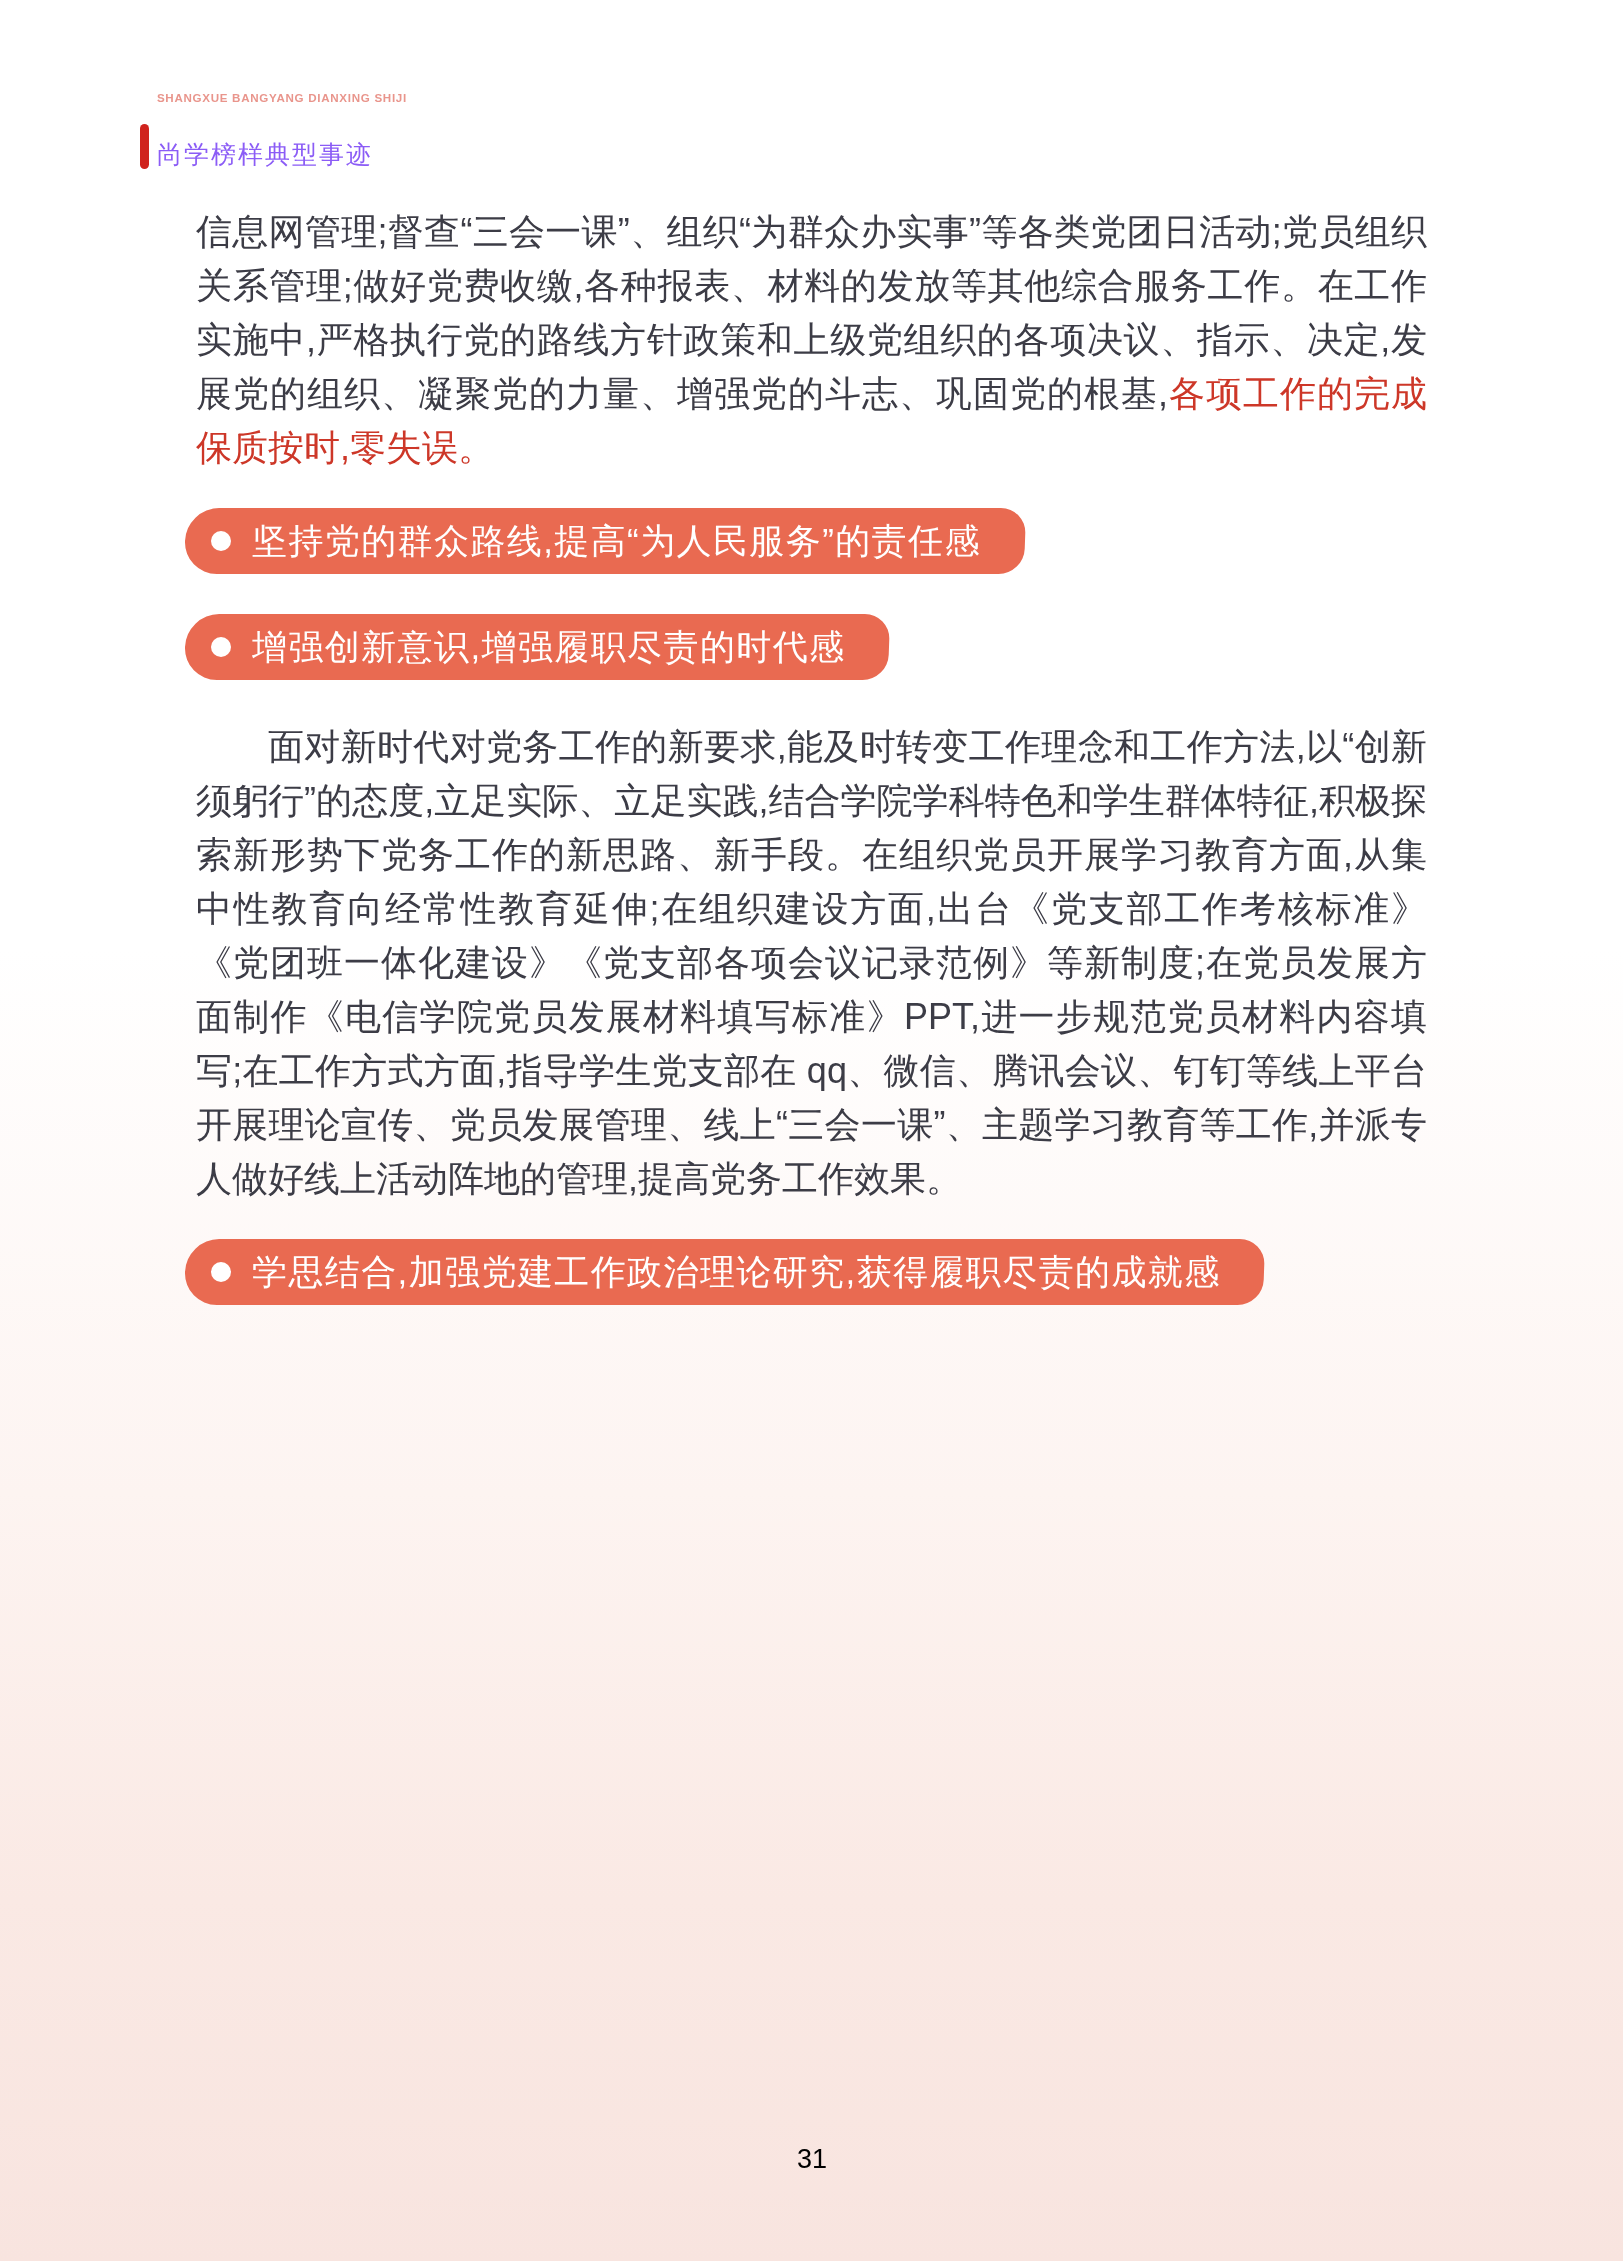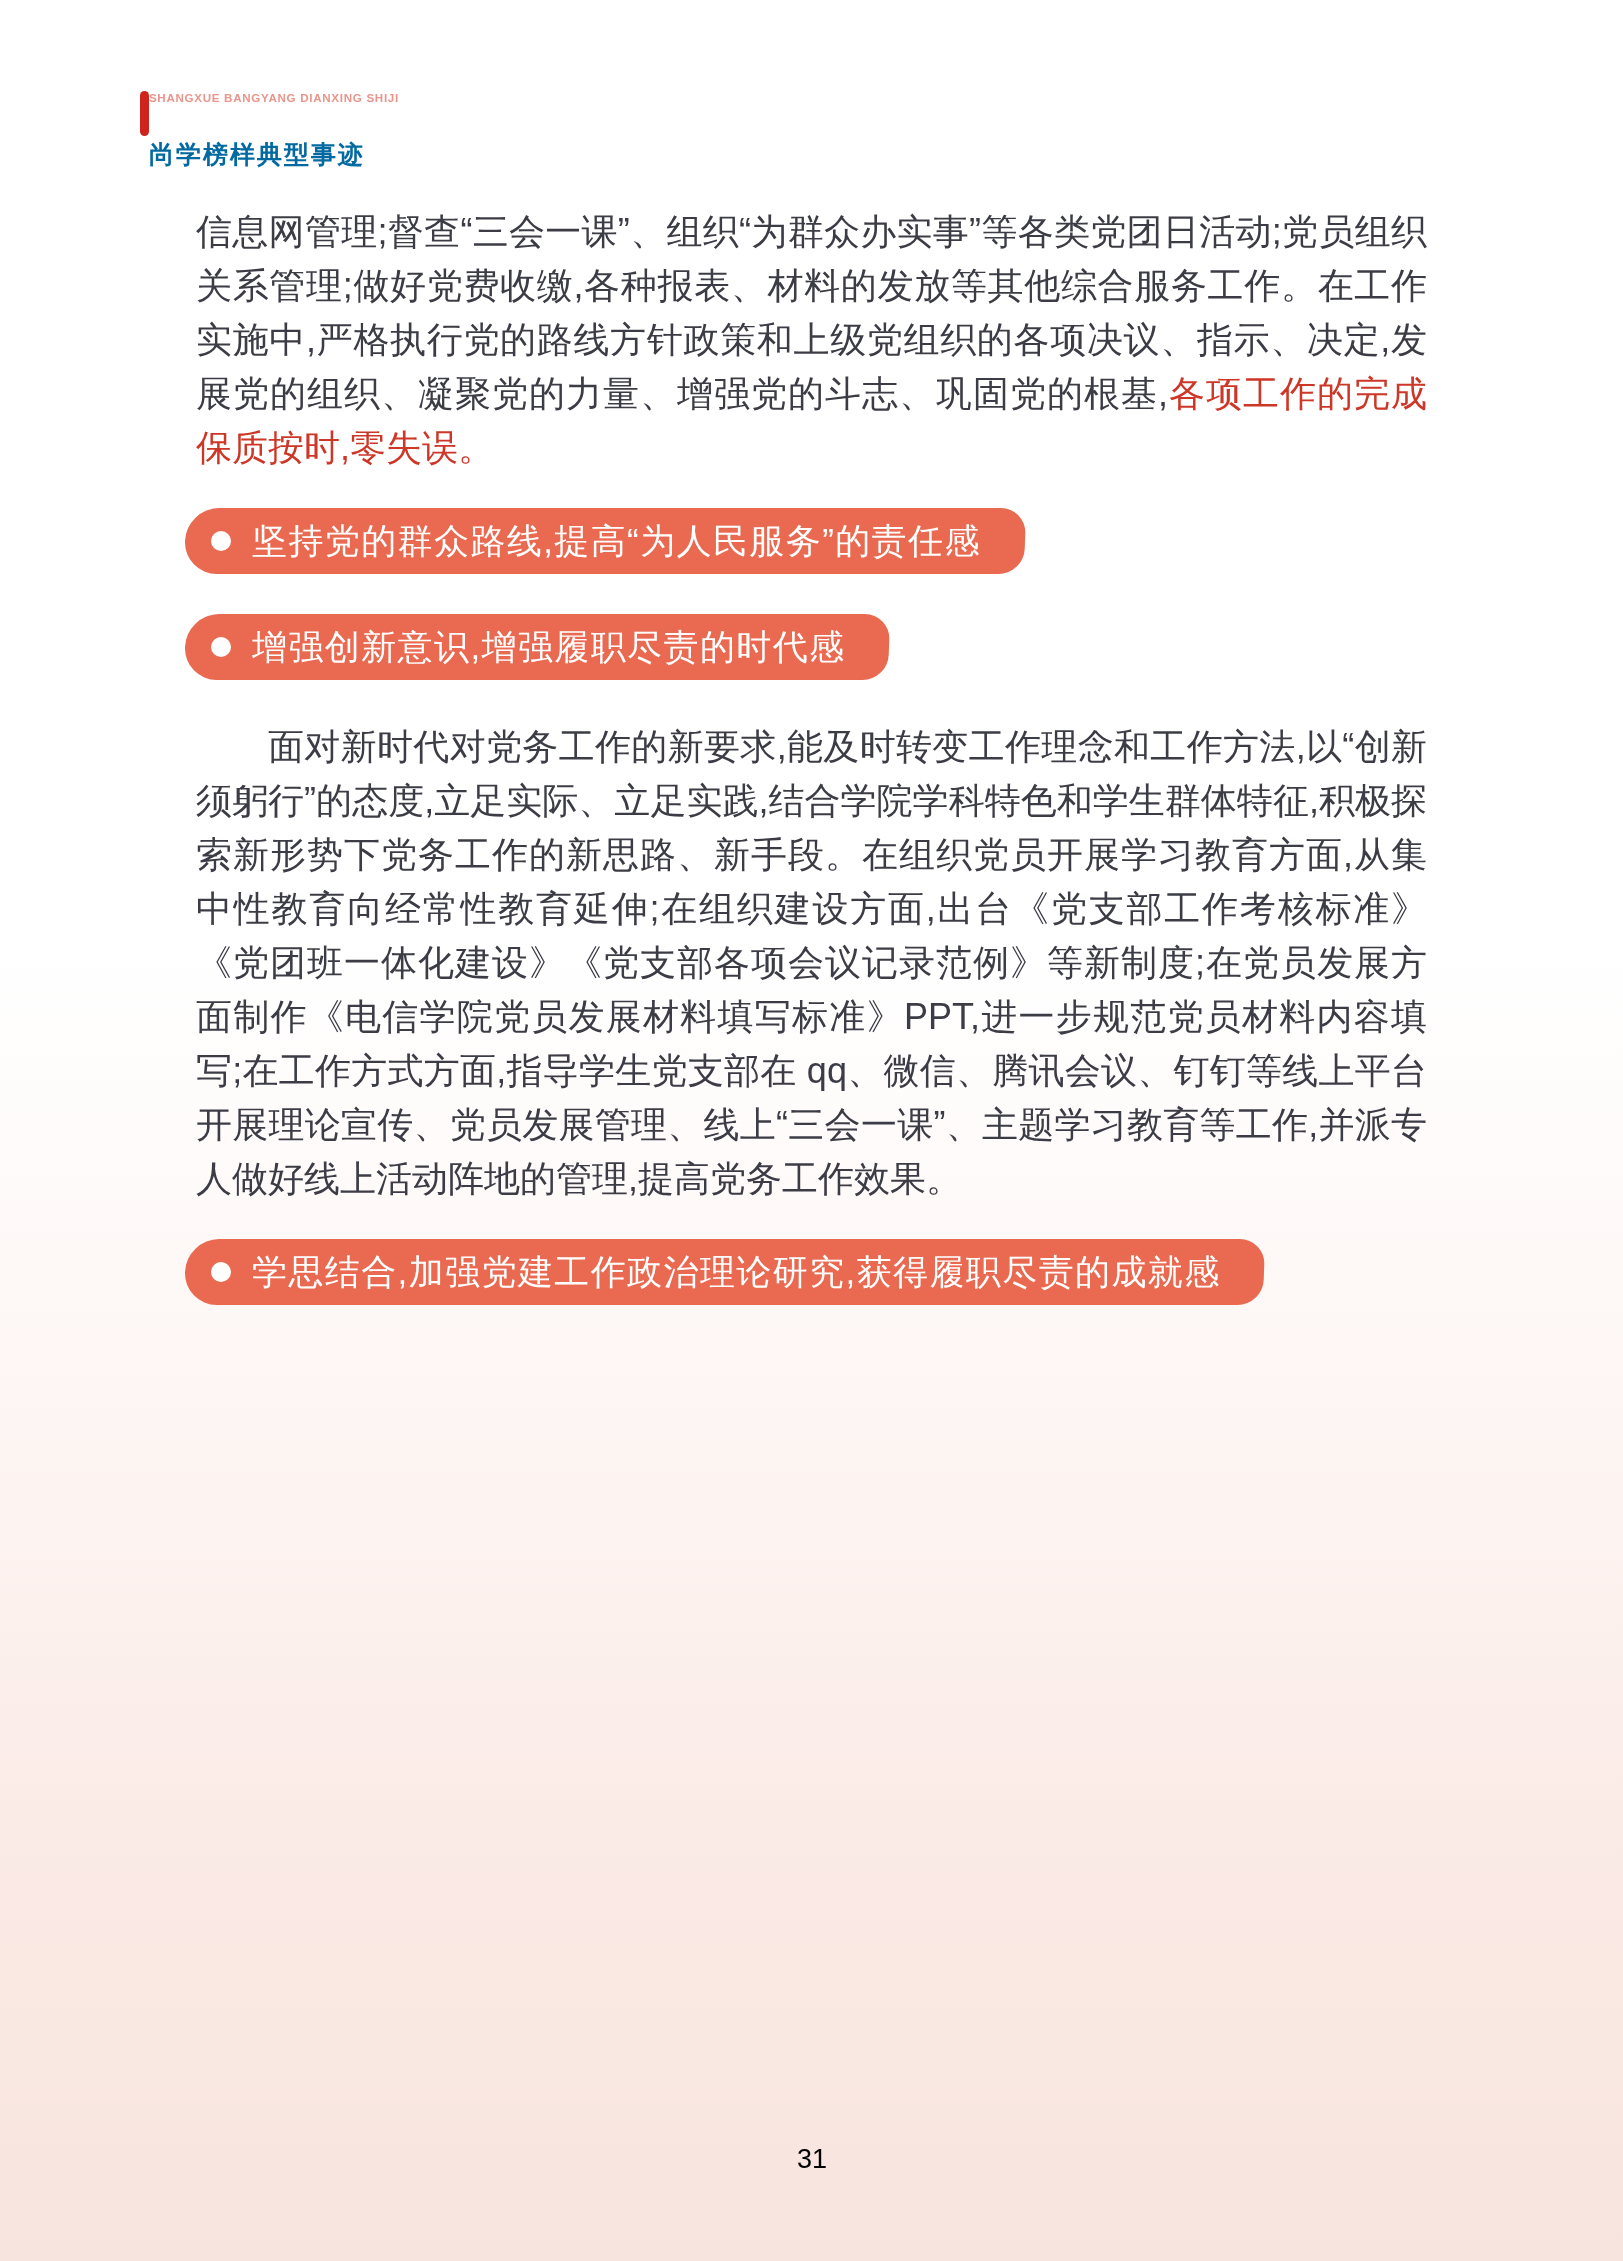--- a/index.html
+++ b/index.html
@@ -4,24 +4,24 @@
 <style>
   html,body{margin:0;padding:0;}
   body{
     width:1624px;height:2261px;
     font-family:"Liberation Sans","DejaVu Sans",sans-serif;
     background:linear-gradient(180deg,#ffffff 0%,#ffffff 42%,#fdf4f1 66%,#fae9e4 84%,#f8e4df 100%);
   }
   .page{position:relative;width:1624px;height:2261px;overflow:hidden;}
 
   
-  .header{position:absolute;left:140px;top:91px;display:flex;gap:0;}
+  .header{position:absolute;left:140px;top:91px;display:flex;gap:8px;align-items:flex-end;}
   .hbar{width:8.9px;height:45px;background:#d0231d;border-radius:4.8px;flex:none;}
   .hpinyin{font-size:11.6px;font-weight:bold;color:#e9958c;letter-spacing:0.7px;line-height:13.6px;}
-  .htitle{font-size:25px;font-weight:bold;color:#0369a1;letter-spacing:2px;line-height:30px;margin-top:34px;}
+  .htitle{font-size:25px;font-weight:normal;color:#8b5cf6;letter-spacing:2px;line-height:30px;margin-top:34px;}
 
   
   .content{position:absolute;left:189px;top:198px;width:1245px;}
   .para{margin:7px;font-size:36px;line-height:54px;color:#3c3c46;text-align:justify;}
   .para.indent{text-indent:2em;}
   .red{color:#cd3728;}
 
   
   .banner{
     display:flex;align-items:center;gap:20.4px;

